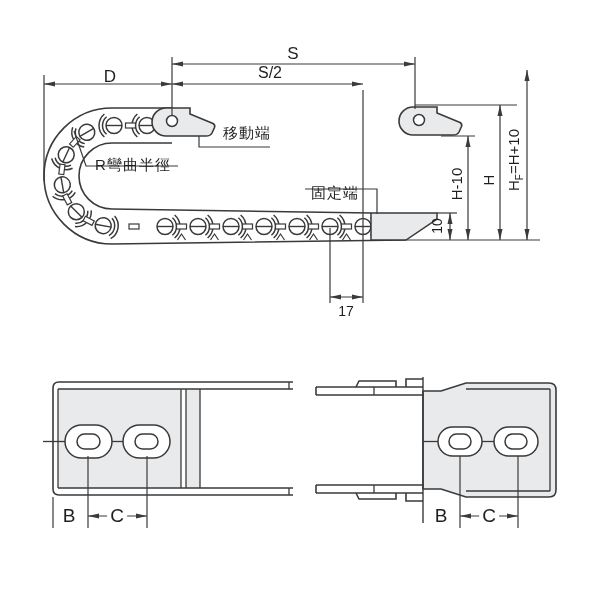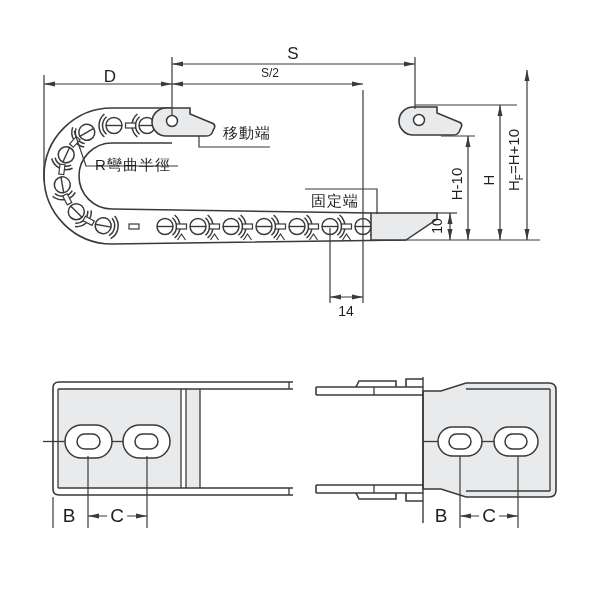--- a/index.html
+++ b/index.html
@@ -183,27 +183,27 @@
   <g stroke="#3a3a3a" stroke-width="1.2" fill="none">
     <line x1="423" y1="377" x2="423" y2="523" stroke-width="1.4"></line>
     <line x1="460" y1="456" x2="460" y2="528"></line>
     <line x1="518" y1="456" x2="518" y2="528"></line>
     <line x1="460" y1="516" x2="518" y2="516" marker-start="url(#arw)" marker-end="url(#arw)"></line>
   </g>
 </svg>
 
   <div class="lbl dimletter" style="left:110px;top:76px">D</div>
   <div class="lbl dimletter" style="left:293px;top:53px">S</div>
-  <div class="lbl" style="left:270px;top:73px;font-size:12px">S/2</div>
+  <div class="lbl" style="left:270px;top:73px;font-size:16px">S/2</div>
 
   <div class="lbl cjk" style="left:247px;top:132px">移動端</div>
   <div class="lbl cjk" style="left:133px;top:164px">R彎曲半徑</div>
-  <div class="lbl cjk" style="left:335px;top:200px">固定端</div>
-
-  <div class="lbl dimnum" style="left:346px;top:311px">14</div>
+  <div class="lbl cjk" style="left:335px;top:192px">固定端</div>
+
+  <div class="lbl dimnum" style="left:346px;top:311px">17</div>
   <div class="lbl rot dimnum" style="left:437px;top:226px">10</div>
   <div class="lbl rot" style="left:456px;top:184px;font-size:15px">H-10</div>
   <div class="lbl rot" style="left:488px;top:180px;font-size:15px">H</div>
   <div class="lbl rot" style="left:515px;top:160px;font-size:15px"><span>H</span><sub>F</sub><span>=H+10</span></div>
 
   <div class="lbl bc" style="left:69px;top:515px">B</div>
   <div class="lbl bc bgw" style="left:117px;top:515px">C</div>
   <div class="lbl bc" style="left:441px;top:515px">B</div>
   <div class="lbl bc bgw" style="left:489px;top:515px">C</div>
 

